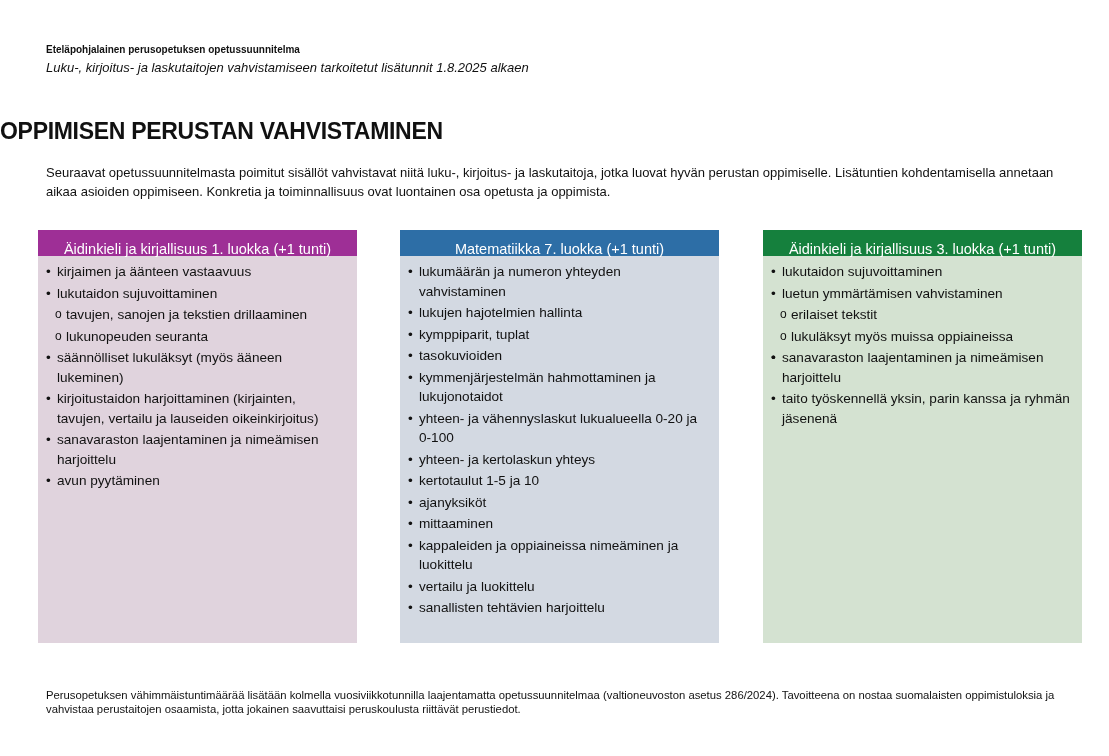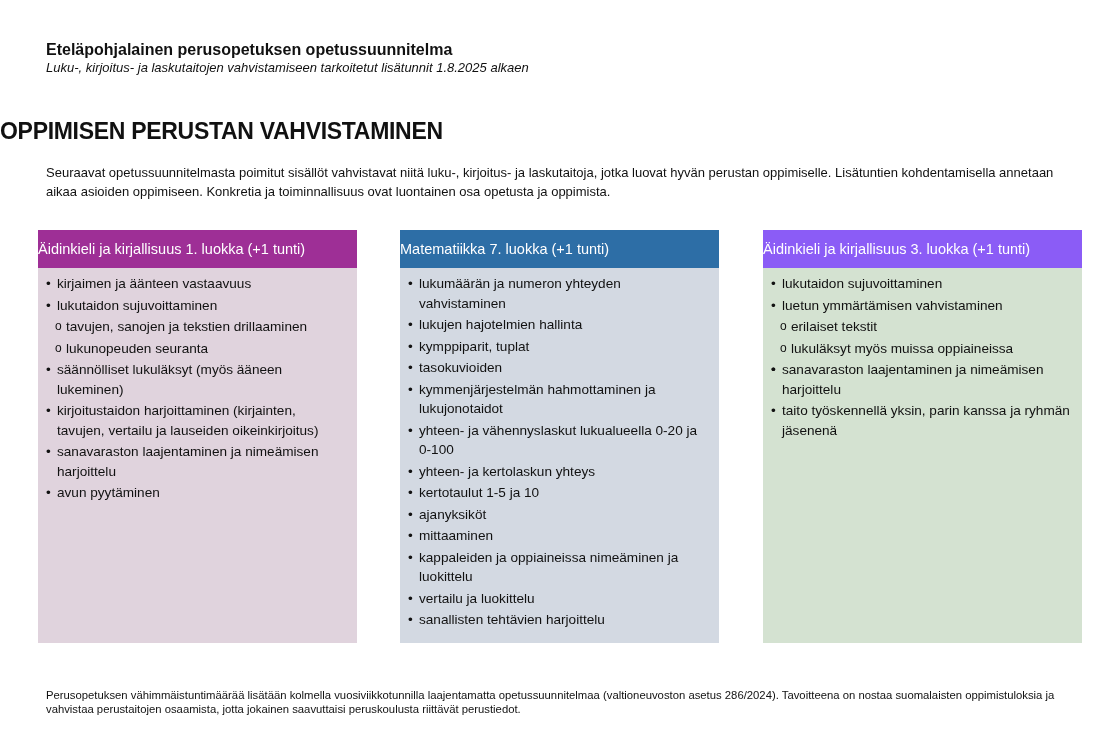--- a/index.html
+++ b/index.html
@@ -1,34 +1,34 @@
 <!DOCTYPE html>
 <html><head>
   <meta charset="utf-8">
   <style>
     html, body { margin: 0; padding: 0; background: #ffffff; }
     body { width: 1109px; height: 756px; position: relative; overflow: hidden; font-family: "Liberation Sans", sans-serif; color: #111; }
     .doc-header { position: absolute; left: 46px; top: 41px; }
-    .doc-org { font-weight: bold; font-size: 16px; line-height: 18px; }
+    .doc-org { font-weight: bold; font-size: 10px; line-height: 18px; }
     .doc-sub { font-style: italic; font-size: 13px; line-height: 18px; }
     .main-title { position: absolute; left: 0; width: 1109px; top: 118px; text-align: left; font-weight: bold; font-size: 23px; letter-spacing: -0.3px; }
     .intro { position: absolute; left: 46px; top: 163px; width: 1020px; font-size: 13px; line-height: 19px; }
     .panel { position: absolute; top: 230px; width: 319px; height: 413px; }
-    .panel-header { height: 38px; line-height: 38px; color: #fff; font-size: 14.5px; }
+    .panel-header { height: 26px; line-height: 38px; color: #fff; text-align: center; font-size: 14.5px; }
     .panel-body { padding: 6px 10px 0 8px; font-size: 13.6px; line-height: 19.5px; color: #111; }
     .item { position: relative; padding-left: 11px; margin-bottom: 2px; }
     .item .bullet { position: absolute; left: 0; top: 0; }
     .subitem { position: relative; padding-left: 20px; margin-bottom: 2px; }
     .subitem .bullet { position: absolute; left: 9px; top: 0; font-size: 12px; }
     #p1 { left: 38px; background: #e0d3dd; }
     #p1 .panel-header { background: #9e2f96; }
     #p2 { left: 400px; background: #d3d9e2; }
     #p2 .panel-header { background: #2d6ea6; }
     #p3 { left: 763px; background: #d4e2d1; }
-    #p3 .panel-header { background: #8b5cf6; }
+    #p3 .panel-header { background: #15803d; }
     .footer { position: absolute; left: 46px; top: 688px; width: 1030px; font-size: 11.3px; line-height: 14px; }
   </style>
 </head>
 <body>
 
 <div class="doc-header">
   <div class="doc-org">Eteläpohjalainen perusopetuksen opetussuunnitelma</div>
   <div class="doc-sub">Luku-, kirjoitus- ja laskutaitojen vahvistamiseen tarkoitetut lisätunnit 1.8.2025 alkaen</div>
 </div>
 

